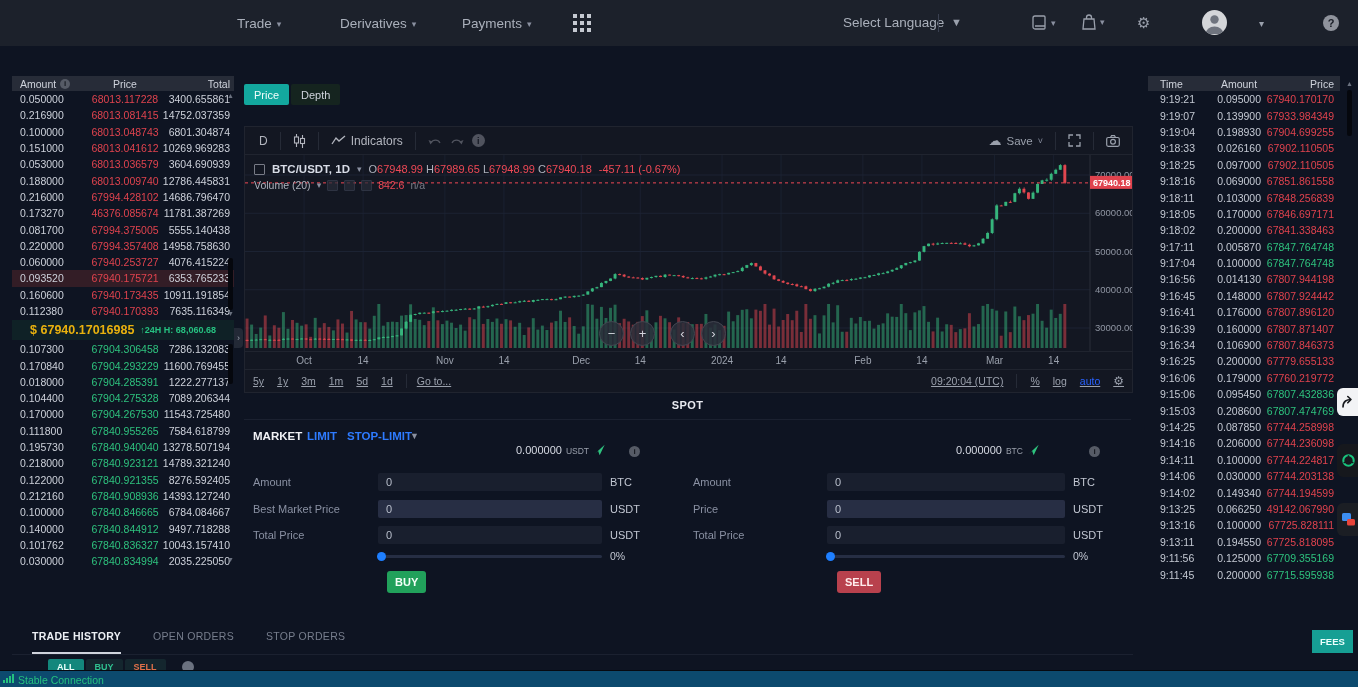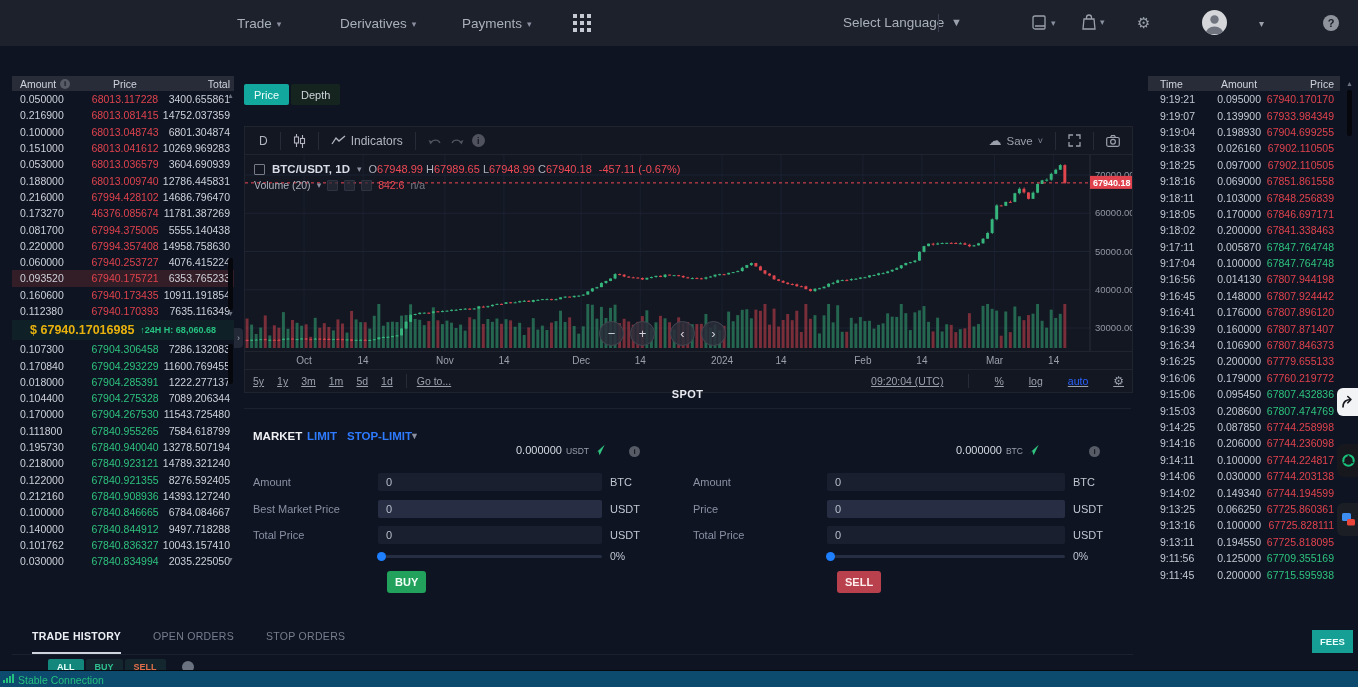--- a/index.html
+++ b/index.html
@@ -70,26 +70,26 @@
   #legend2 .red{color:#ef4956;} #legend2 .na{color:#787b86;}
   #navbtns{position:absolute;left:354px;top:166px;display:flex;gap:6px;z-index:4;}
   .navc{width:23px;height:23px;border-radius:50%;background:rgba(42,46,57,.85);border:1px solid #434651;color:#d1d4dc;
         display:flex;align-items:center;justify-content:center;font-size:13px;cursor:pointer;}
   .navc.sp{margin-left:9px;}
   #timeaxis{position:relative;height:17px;border-top:1px solid #20242f;font-size:10px;color:#9aa0ac;}
   #timeaxis span{position:absolute;top:3px;transform:translateX(-50%);}
   #tv-bottom{height:22px;border-top:1px solid #20242f;display:flex;align-items:center;font-size:10.5px;color:#9aa0ac;padding:0 8px;text-decoration:underline;}
   #tv-bottom .rng{margin-right:13px;cursor:pointer;}
   #tv-bottom .goto{margin-left:10px;cursor:pointer;}
-  #tvb-right{margin-left:auto;display:flex;align-items:center;gap:25px;}
+  #tvb-right{margin-left:auto;display:flex;align-items:center;gap:13px;}
   #tvb-right .auto{color:#2962ff;}
   .tvb-div{width:1px;height:14px;background:#262b37;}
 
   
-  #spot-title{position:absolute;left:0;top:304px;width:887px;text-align:center;font-size:11px;font-weight:bold;
+  #spot-title{position:absolute;left:0;top:315px;width:887px;text-align:center;font-size:11px;font-weight:bold;
               color:#e8eaf0;letter-spacing:.4px;padding-bottom:8px;border-bottom:1px solid #1b2130;}
   .otab{position:absolute;font-size:11.5px;font-weight:bold;cursor:pointer;}
   .otab.on{color:#f0f1f5;} .otab.bl{color:#2e7bff;}
   .fl{position:absolute;font-size:11px;color:#8a91a3;}
   .fi{position:absolute;height:18px;background:#191f2e;border:0;border-radius:2px;color:#b9bfcc;font-size:11px;
       padding:0 8px;font-family:inherit;box-sizing:border-box;outline:none;}
   .fi.lit{background:#272e44;}
   .fu{position:absolute;font-size:11px;color:#c2c7d2;}
   .bal{position:absolute;font-size:11px;color:#d6dae3;display:flex;align-items:center;gap:4px;}
   .bal .un{font-size:8.5px;color:#9aa0ac;margin-top:2px;}
@@ -1277,21 +1277,21 @@
           <span class="t3 sellp">67744.203138</span>
         </div>
         <div class="th-row">
           <span class="t1">9:14:02</span>
           <span class="t2">0.149340</span>
           <span class="t3 sellp">67744.194599</span>
         </div>
         <div class="th-row">
           <span class="t1">9:13:25</span>
           <span class="t2">0.066250</span>
-          <span class="t3 sellp">67725.860361</span>
+          <span class="t3 sellp">49142.067990</span>
         </div>
         <div class="th-row">
           <span class="t1">9:13:16</span>
           <span class="t2">0.100000</span>
           <span class="t3 sellp">67725.828111</span>
         </div>
         <div class="th-row">
           <span class="t1">9:13:11</span>
           <span class="t2">0.194550</span>
           <span class="t3 sellp">67725.818095</span>

